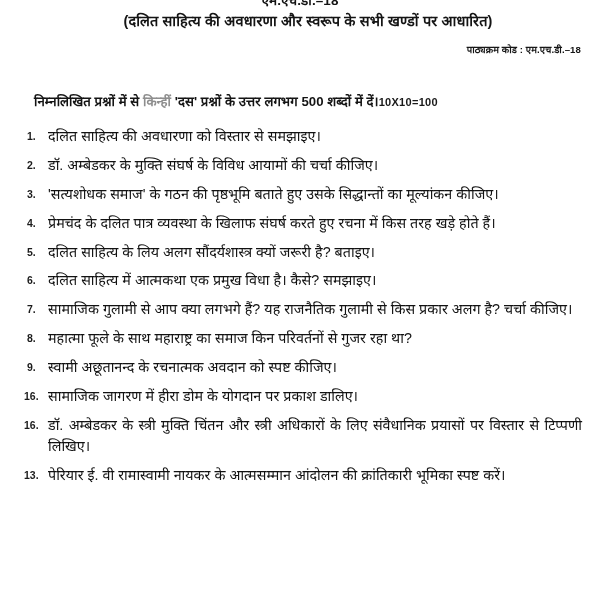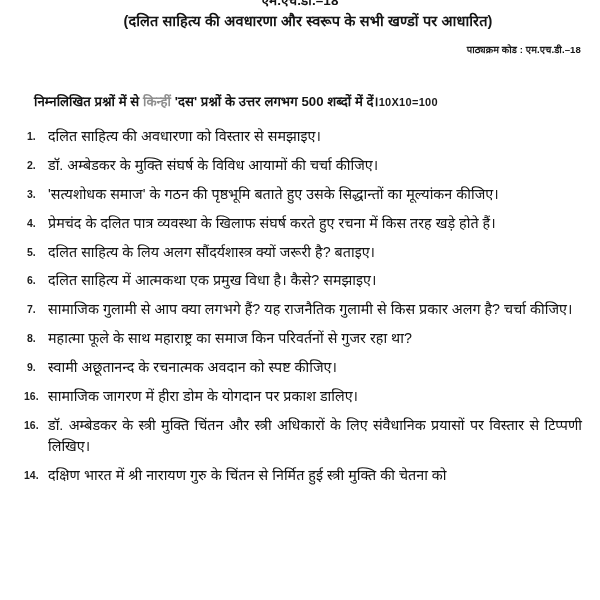--- a/index.html
+++ b/index.html
@@ -189,18 +189,18 @@
       </div>
       <div class="qitem">
         <div class="qnum wide">16.</div>
         <div class="qtext nojust">सामाजिक जागरण में हीरा डोम के योगदान पर प्रकाश डालिए।</div>
       </div>
       <div class="qitem">
         <div class="qnum wide">16.</div>
         <div class="qtext">डॉ. अम्बेडकर के स्त्री मुक्ति चिंतन और स्त्री अधिकारों के लिए संवैधानिक प्रयासों पर विस्तार से टिप्पणी लिखिए।</div>
       </div>
       <div class="qitem">
-        <div class="qnum wide">14.</div>
-        <div class="qtext">दक्षिण भारत में श्री नारायण गुरु के चिंतन से निर्मित हुई स्त्री मुक्ति की चेतना को</div>
+        <div class="qnum wide">13.</div>
+        <div class="qtext">पेरियार ई. वी रामास्वामी नायकर के आत्मसम्मान आंदोलन की क्रांतिकारी भूमिका स्पष्ट करें।</div>
       </div>
     </div>
 
 </div>
 
 </body></html>

